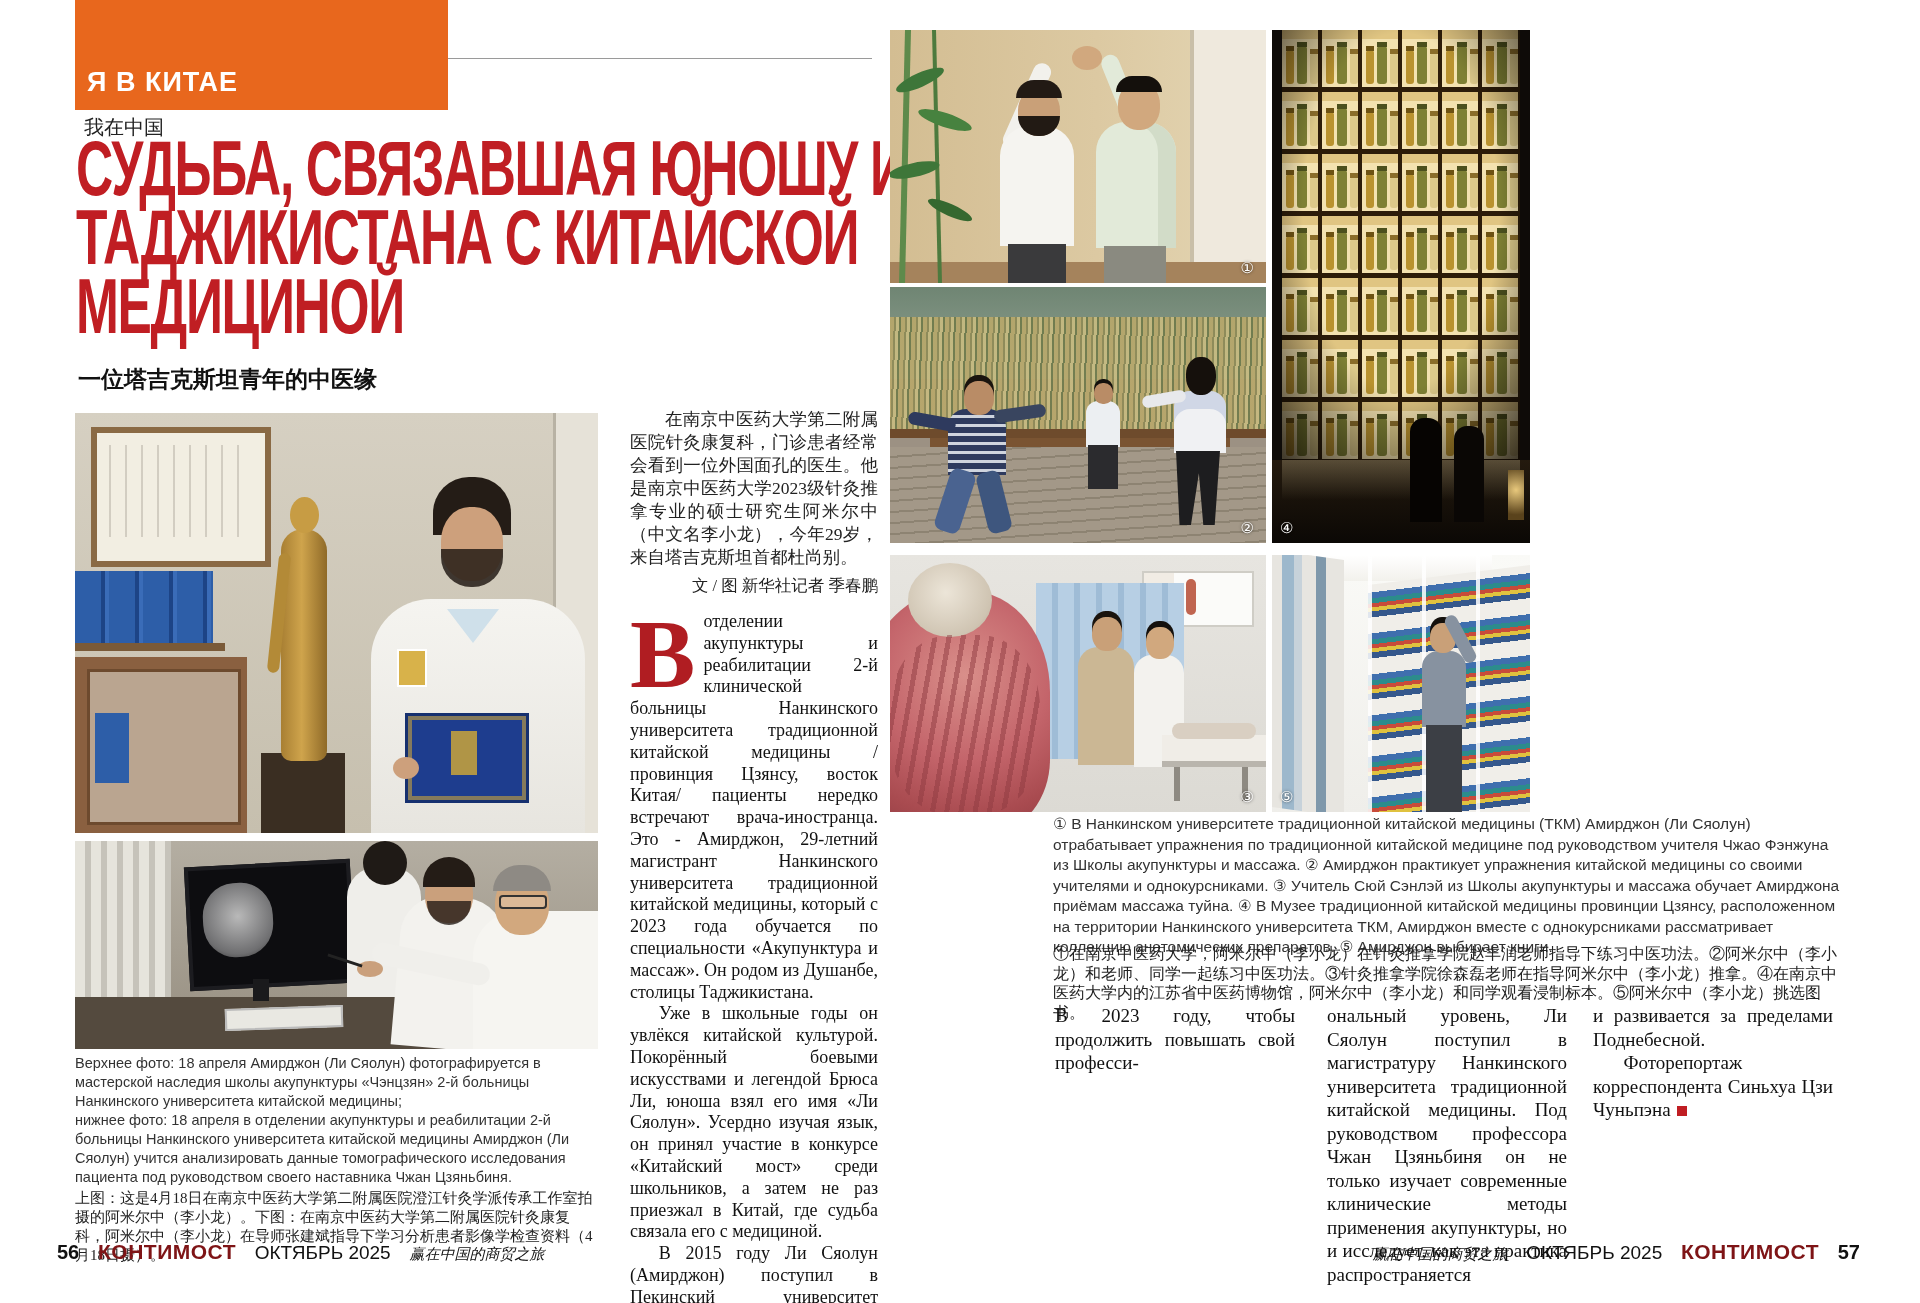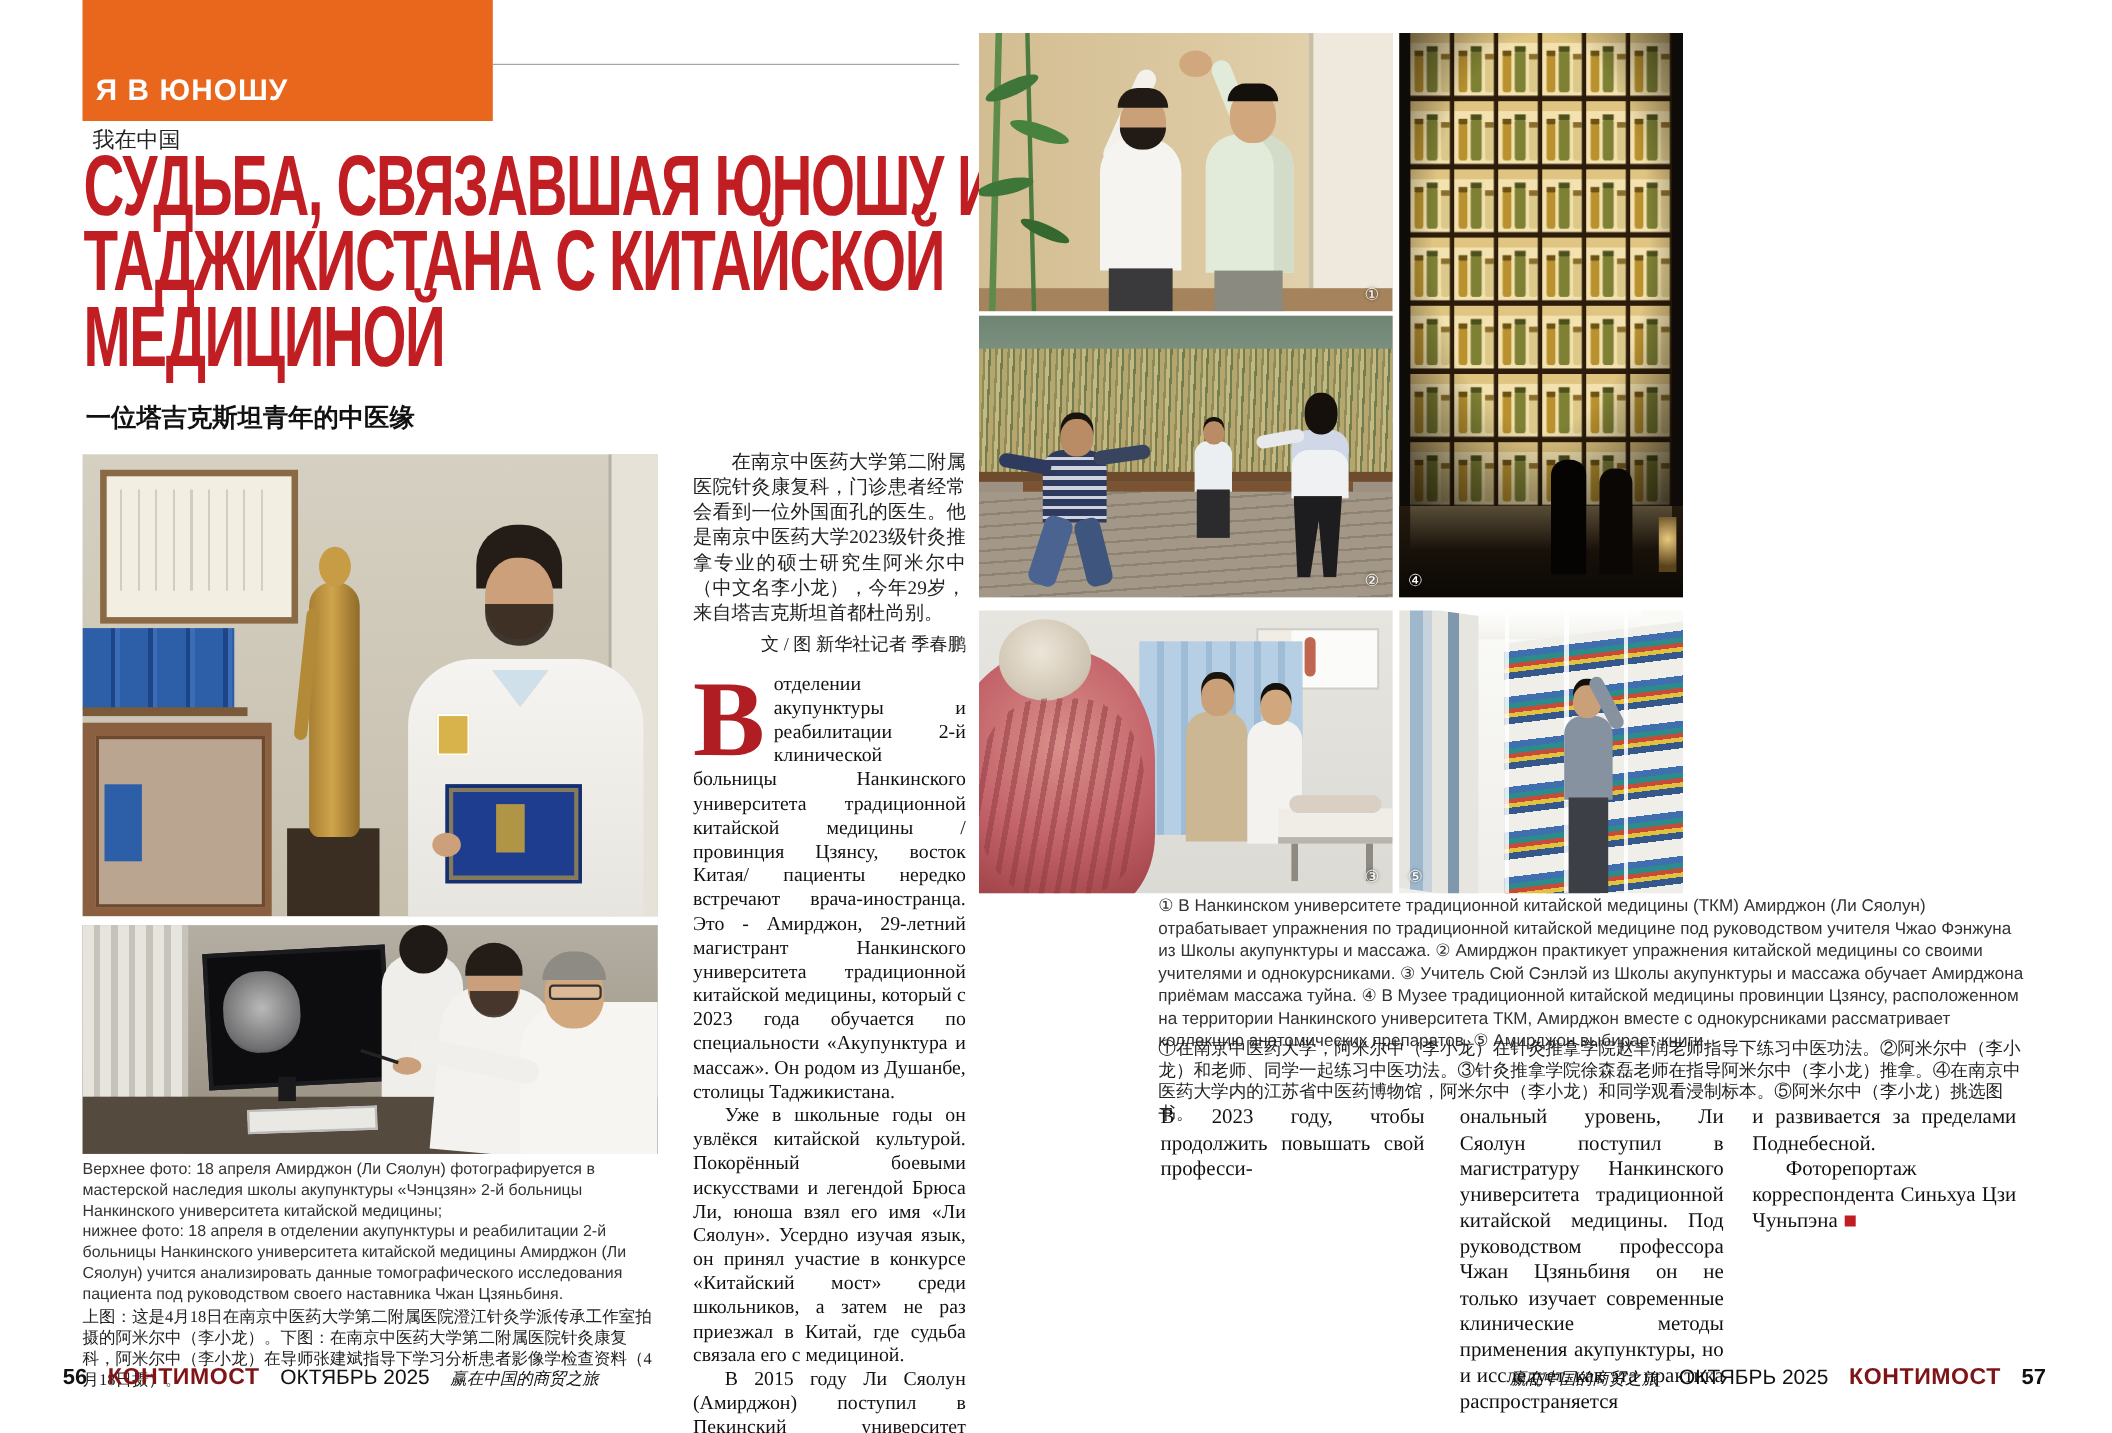--- a/index.html
+++ b/index.html
@@ -48,21 +48,21 @@
   .f-issue{font-size:19px;}
   .f-cn{font-size:15px;font-family:"Liberation Serif",serif;font-style:italic;}
   .footer span{margin-right:14px;} #footer-right span{margin-right:0;margin-left:14px;}
 </style>
 </head>
 <body>
 
 <div id="spread">
 
   <div id="orange-box">
-    <div id="section-tag">Я В ЮНОШУ</div>
+    <div id="section-tag">Я В КИТАЕ</div>
   </div>
   <div id="header-rule"></div>
   <div id="section-tag-cn">我在中国</div>
 
   <div id="headline">
     <div class="t-line">СУДЬБА, СВЯЗАВШАЯ ЮНОШУ ИЗ</div>
     <div class="t-line">ТАДЖИКИСТАНА С КИТАЙСКОЙ</div>
     <div class="t-line">МЕДИЦИНОЙ</div>
   </div>
   <div id="subtitle-cn">一位塔吉克斯坦青年的中医缘</div>

